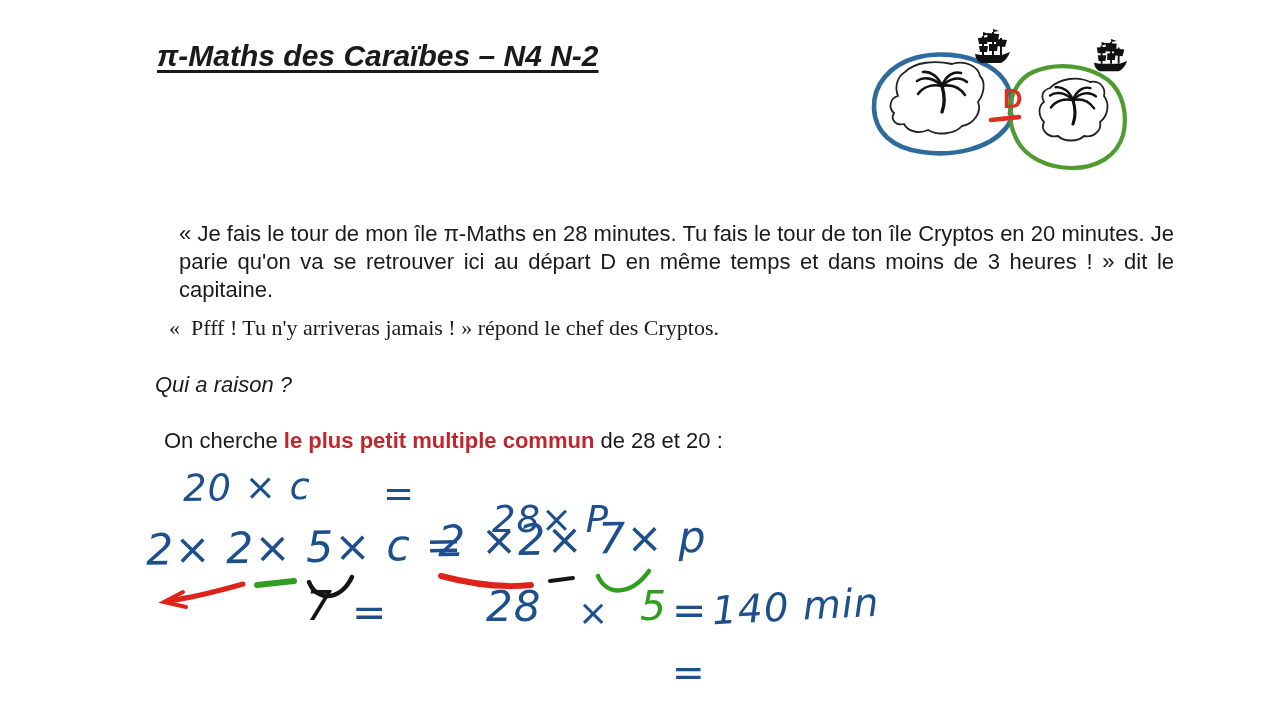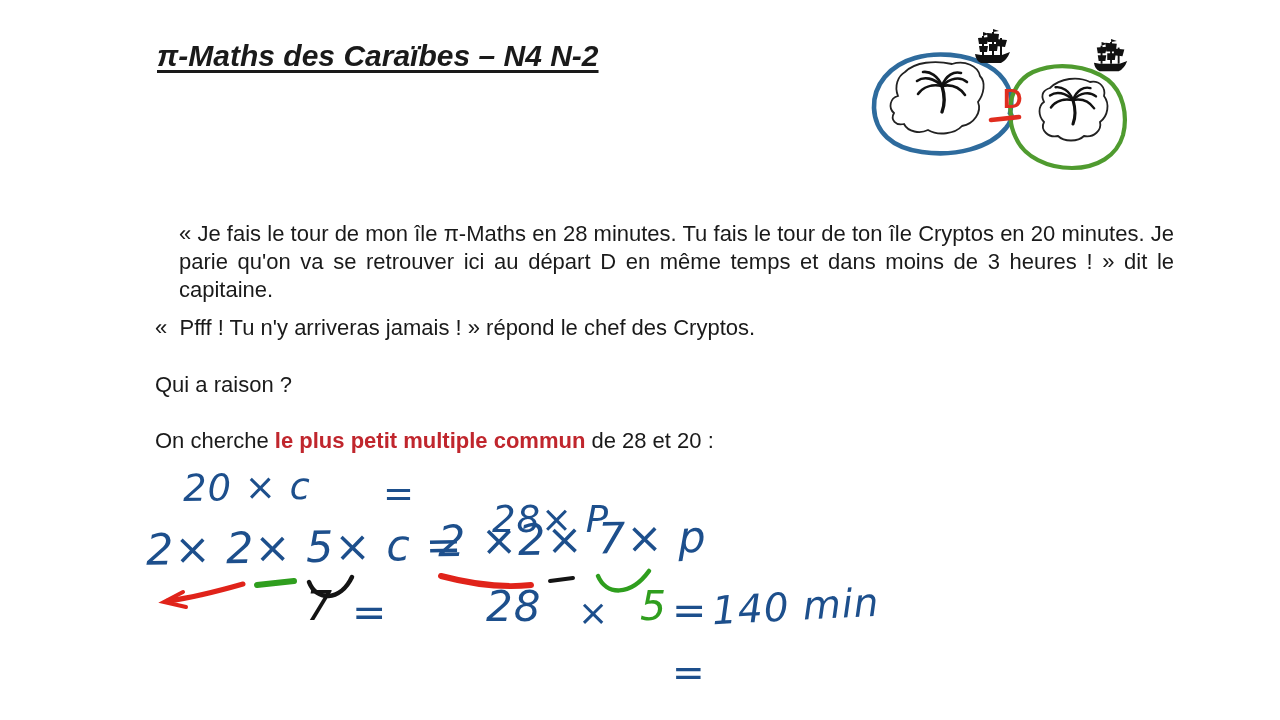--- a/index.html
+++ b/index.html
@@ -7,23 +7,23 @@
     position:relative;width:1280px;height:720px;background:#ffffff;overflow:hidden;
     font-family:"Liberation Sans",sans-serif;color:#1a1a1a;
   }
   .txt{position:absolute;margin:0;font-size:22px;line-height:28px;white-space:pre-wrap;}
   .title{
     left:157px;top:42px;font-style:italic;text-decoration:underline;
     text-underline-offset:4px;font-size:30px;font-weight:bold;
   }
   .intro{left:155px;top:100px;width:690px;}
   .quote{left:155px;top:220px;width:995px;text-align:justify;margin-left:24px;}
-  .reply{left:155px;top:314px;width:995px;}
-  .question{left:155px;top:371px;width:600px;}
-  .search{left:155px;top:427px;width:900px;}
+  .reply{left:169px;top:314px;width:995px;font-family:Liberation Serif, serif;}
+  .question{left:155px;top:371px;width:600px;font-style:italic;}
+  .search{left:164px;top:427px;width:900px;}
   .hl{color:#c0262d;font-weight:bold;}
   
   .hw{
     position:absolute;font-family:"DejaVu Sans",sans-serif;font-style:italic;
     color:#1d4f8c;white-space:nowrap;letter-spacing:1px;
   }
   .ink-black{color:#141414;}
   .ink-green{color:#2f9e1e;}
   #hw-l1a{left:183px;top:466px;font-size:37px;transform:rotate(-1deg);}
   #hw-l1eq{left:383px;top:472px;font-size:37px;}

